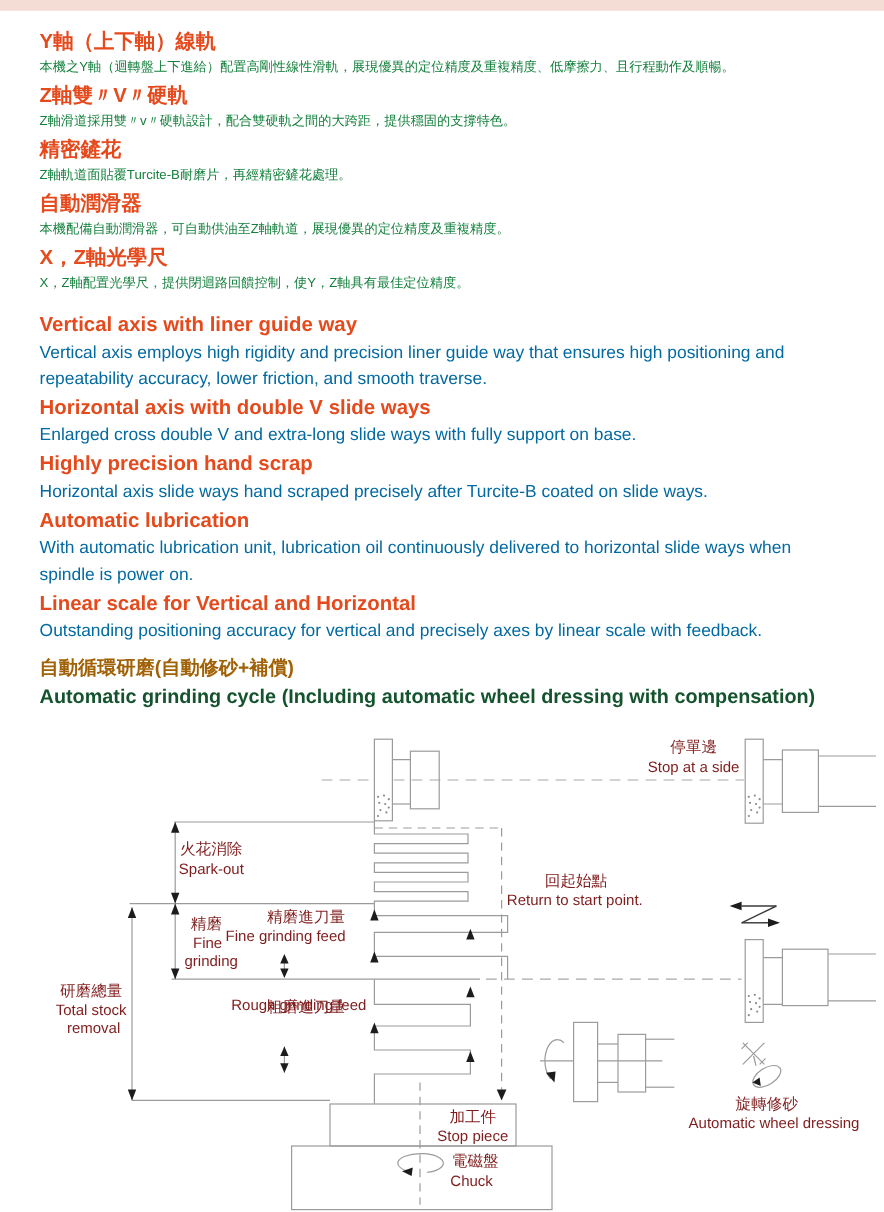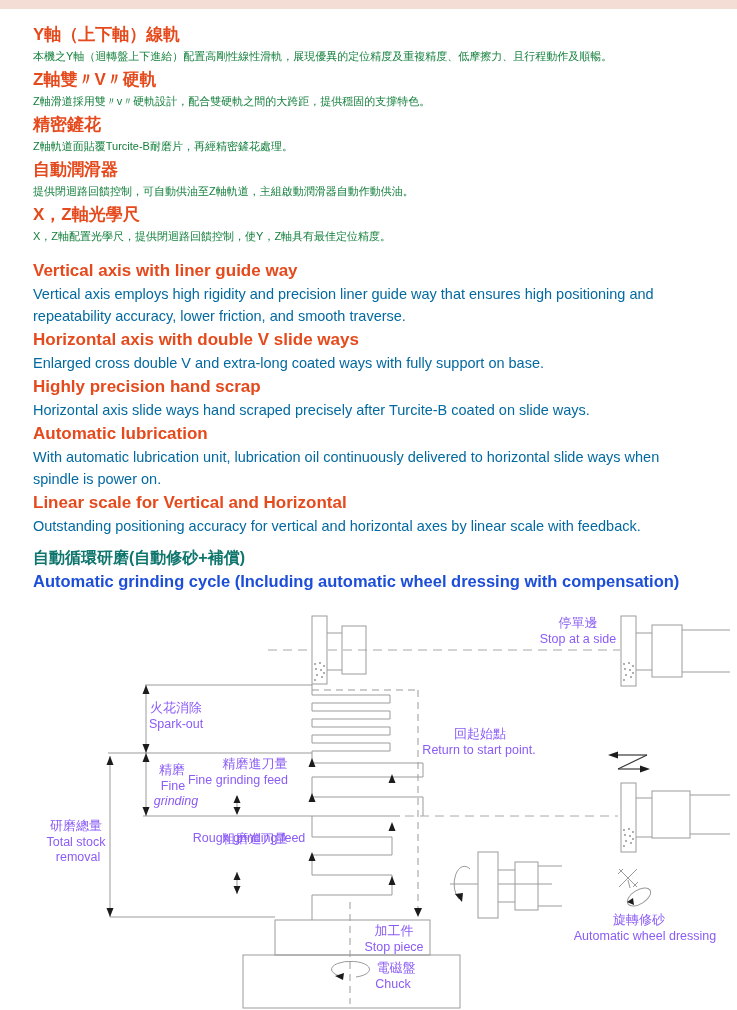--- a/index.html
+++ b/index.html
@@ -7,32 +7,32 @@
         font-family:"Liberation Sans","DejaVu Sans",sans-serif;}
   .top-strip{position:absolute;left:0;top:0;width:737px;height:9px;background:#f3ddd5;}
   .content{position:absolute;left:33px;top:24px;width:676px;}
   .sec{margin:0;}
   .sec .h-zh{color:#e54a1d;font-weight:bold;font-size:17px;line-height:21px;margin:0 0 1px 0;}
   .sec .b-zh{color:#15803d;font-size:11px;line-height:21px;margin:0 0 2px 0;}
   .en-block{margin-top:13px;}
   .sec .h-en{color:#e54a1d;font-weight:bold;font-size:17px;line-height:22px;margin:0 0 1px 0;}
   .sec .b-en{color:#0369a1;font-size:14.5px;line-height:22px;margin:0 0 2px 0;}
   .cycle-title{margin-top:10px;}
-  .cycle-title .t-zh{color:#0f766e;font-weight:bold;font-size:16px;line-height:22px;margin:0;}
-  .cycle-title .t-en{color:#1d4ed8;font-weight:bold;font-size:16.5px;line-height:24px;margin:0;}
+  .cycle-title .t-zh{color:#a16207;font-weight:bold;font-size:16px;line-height:22px;margin:0;}
+  .cycle-title .t-en{color:#14532d;font-weight:bold;font-size:16.5px;line-height:24px;margin:0;}
   .diagram{position:absolute;left:0;top:610px;width:737px;height:400px;}
   .diagram svg{position:absolute;left:0;top:0;}
   .dline{stroke:#9b9b9b;stroke-width:1;fill:none;}
   .dfill{stroke:#9b9b9b;stroke-width:1;fill:#ffffff;}
   .ddash{stroke:#a8a8a8;stroke-width:1;fill:none;stroke-dasharray:9 6;}
   .ddash2{stroke:#9b9b9b;stroke-width:1;fill:none;stroke-dasharray:7 5;}
   .arr{fill:#1c1c1c;stroke:none;}
   .blk{stroke:#3a3a3a;stroke-width:1.2;fill:none;}
   .spk{fill:#8a8a8a;}
-  .dlbl{position:absolute;white-space:nowrap;color:#8b5cf6;transform:translateX(-50%);}
+  .dlbl{position:absolute;white-space:nowrap;color:#7f1d1d;transform:translateX(-50%);}
   .dlbl.left{transform:none;}
   .zh{font-size:13px;line-height:15px;}
   .en{font-size:12.5px;line-height:15px;}
 </style>
 </head>
 <body>
 
 <div class="page">
   <div class="top-strip"></div>
 
@@ -45,47 +45,47 @@
     <div class="sec">
       <p class="h-zh">Z軸雙〃V〃硬軌</p>
       <p class="b-zh">Z軸滑道採用雙〃v〃硬軌設計，配合雙硬軌之間的大跨距，提供穩固的支撐特色。</p>
     </div>
     <div class="sec">
       <p class="h-zh">精密鏟花</p>
       <p class="b-zh">Z軸軌道面貼覆Turcite-B耐磨片，再經精密鏟花處理。</p>
     </div>
     <div class="sec">
       <p class="h-zh">自動潤滑器</p>
-      <p class="b-zh">提供閉迴路回饋控制，可自動供油至Z軸軌道，主組啟動潤滑器自動作動供油。</p>
+      <p class="b-zh">本機配備自動潤滑器，可自動供油至Z軸軌道，展現優異的定位精度及重複精度。</p>
     </div>
     <div class="sec">
       <p class="h-zh">X，Z軸光學尺</p>
       <p class="b-zh">X，Z軸配置光學尺，提供閉迴路回饋控制，使Y，Z軸具有最佳定位精度。</p>
     </div>
 
     <div class="en-block">
       <div class="sec">
         <p class="h-en">Vertical axis with liner guide way</p>
         <p class="b-en">Vertical axis employs high rigidity and precision liner guide way that ensures high positioning and repeatability accuracy, lower friction, and smooth traverse.</p>
       </div>
       <div class="sec">
         <p class="h-en">Horizontal axis with double V slide ways</p>
-        <p class="b-en">Enlarged cross double V and extra-long coated ways with fully support on base.</p>
+        <p class="b-en">Enlarged cross double V and extra-long slide ways with fully support on base.</p>
       </div>
       <div class="sec">
         <p class="h-en">Highly precision hand scrap</p>
         <p class="b-en">Horizontal axis slide ways hand scraped precisely after Turcite-B coated on slide ways.</p>
       </div>
       <div class="sec">
         <p class="h-en">Automatic lubrication</p>
         <p class="b-en">With automatic lubrication unit, lubrication oil continuously delivered to horizontal slide ways when spindle is power on.</p>
       </div>
       <div class="sec">
         <p class="h-en">Linear scale for Vertical and Horizontal</p>
-        <p class="b-en">Outstanding positioning accuracy for vertical and horizontal axes by linear scale with feedback.</p>
+        <p class="b-en">Outstanding positioning accuracy for vertical and precisely axes by linear scale with feedback.</p>
       </div>
     </div>
 
     <div class="cycle-title">
       <p class="t-zh">自動循環研磨(自動修砂+補償)</p>
       <p class="t-en">Automatic grinding cycle (Including automatic wheel dressing with compensation)</p>
     </div>
   </div>
 
   <div class="diagram">
@@ -251,21 +251,21 @@
     <div class="dlbl en left" style="left:149px;top:107px;">Spark-out</div>
 
     <div class="dlbl zh" style="left:480px;top:116px;">回起始點</div>
     <div class="dlbl en" style="left:479px;top:133px;">Return to start point.</div>
 
     <div class="dlbl zh" style="left:255px;top:146px;">精磨進刀量</div>
     <div class="dlbl en" style="left:238px;top:163px;">Fine grinding feed</div>
 
     <div class="dlbl zh" style="left:172px;top:152px;">精磨</div>
     <div class="dlbl en" style="left:173px;top:169px;text-align:right;">Fine</div>
-    <div class="dlbl en" style="left:176px;top:184px;font-style:italic;">grinding</div>
+    <div class="dlbl en" style="left:176px;top:184px;">grinding</div>
 
     <div class="dlbl zh" style="left:76px;top:208px;">研磨總量</div>
     <div class="dlbl en" style="left:76px;top:225px;">Total stock</div>
     <div class="dlbl en" style="left:78px;top:240px;">removal</div>
 
     <div class="dlbl zh" style="left:255px;top:221px;">粗磨進刀量</div>
     <div class="dlbl en" style="left:249px;top:221px;">Rough grinding feed</div>
 
     <div class="dlbl zh" style="left:394px;top:313px;">加工件</div>
     <div class="dlbl en" style="left:394px;top:330px;">Stop piece</div>

